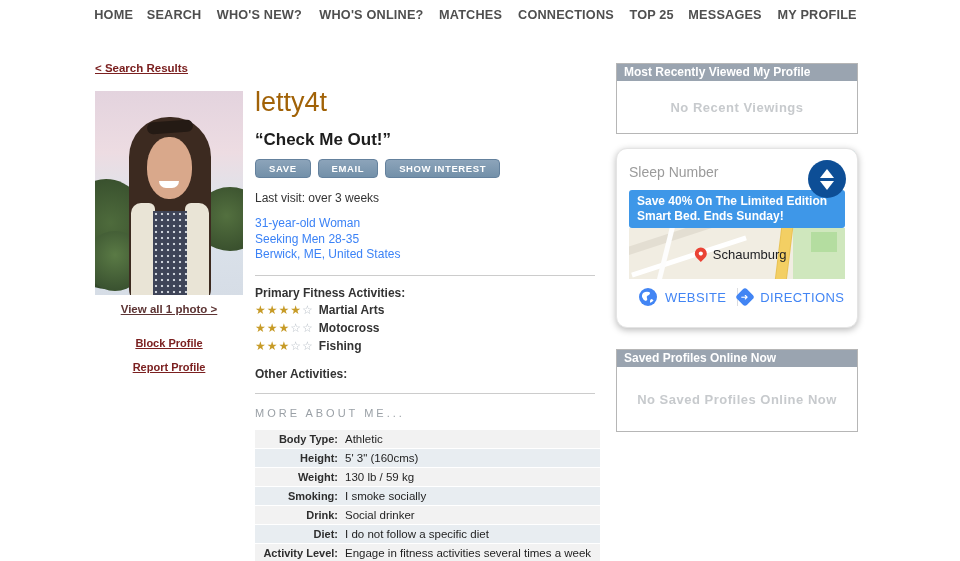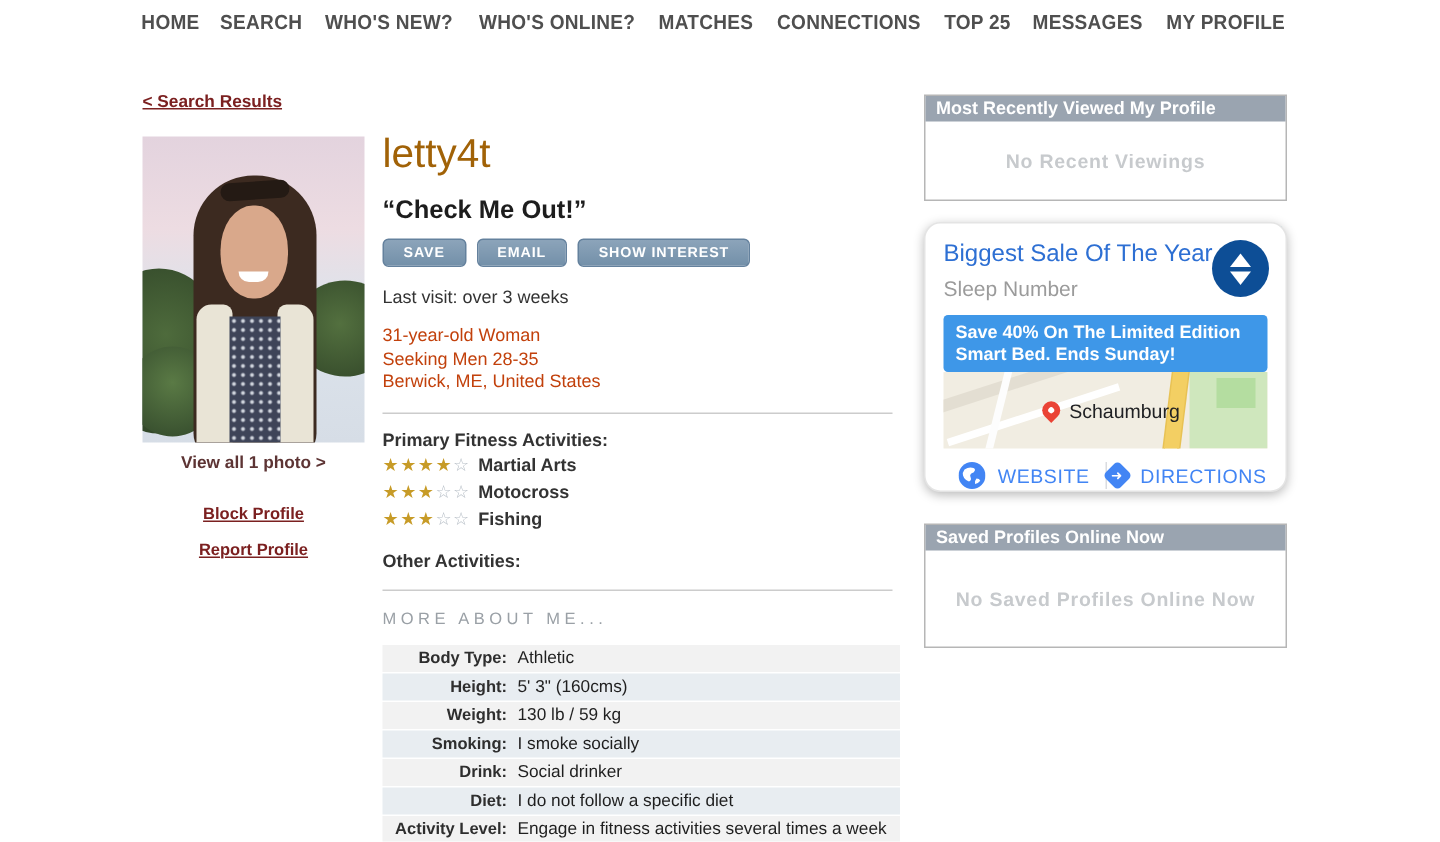--- a/index.html
+++ b/index.html
@@ -48,35 +48,35 @@
   .vest-l { position:absolute; left:36px; top:112px; width:24px; height:92px;
     border-radius:10px 6px 0 0; background:#e9e4d6; }
   .vest-r { position:absolute; left:90px; top:112px; width:24px; height:92px;
     border-radius:6px 10px 0 0; background:#e9e4d6; }
   .top-pattern { position:absolute; left:58px; top:120px; width:34px; height:84px;
     background:#3e4458;
     background-image:radial-gradient(#cdd2da 1px, transparent 1.6px);
     background-size:6px 6px; }
   .left-links { width:148px; text-align:center; }
   .view-all { display:block; margin-top:8px; font-size:11.5px; font-weight:bold;
-    color:var(--view-all); cursor:pointer; }
+    color:var(--view-all); text-decoration:underline; cursor:pointer; }
   .side-link { display:block; margin-top:22px; font-size:11px; font-weight:bold;
     color:var(--link-maroon); text-decoration:underline; cursor:pointer; }
   .side-link + .side-link { margin-top:12px; }
 
   
   .main-col { position:absolute; left:255px; top:86px; width:345px; }
   .username { font-size:27px; font-weight:400; color:#a16207; line-height:32px; }
   .headline { margin-top:12px; font-size:17px; font-weight:bold; color:#1d1d1d; }
   .btn-row { margin-top:9px; display:flex; gap:7px;align-items:center; }
   .pbtn { background:linear-gradient(180deg,#8ca4ba,#7390a9); border:1px solid var(--button-border);
     border-radius:4px; color:#fff; font-size:9.5px; font-weight:bold; letter-spacing:.6px;
     padding:3px 13px 3px; font-family:"Liberation Sans",sans-serif; cursor:pointer; }
   .last-visit { margin-top:13px; font-size:12px; color:#333; }
-  .demos { margin-top:11px; font-size:12px; color:#c2410c; line-height:15.5px; }
+  .demos { margin-top:11px; font-size:12px; color:#3b82f6; line-height:15.5px; }
   .rule { margin-top:12px; border-top:1px solid #ccc; width:340px; }
   .sec-label { margin-top:10px; font-size:12px; font-weight:bold; color:#333; }
   .act-row { margin-top:3px; font-size:12px; line-height:15px; }
   .act-row .stars { letter-spacing:1px; font-size:12px; }
   .star-f { color:var(--star-gold); }
   .star-e { color:var(--star-empty); }
   .act-name { font-weight:bold; color:#333; margin-left:5px; }
   .more-title { margin-top:13px; font-size:11px; font-weight:normal; color:#9aa0a6;
     letter-spacing:3px; }
   .about-table { margin-top:11px; width:345px; }
@@ -243,21 +243,20 @@
       <span class="sb-empty">No Recent Viewings</span>
     </div>
   </div>
 
   <div class="ad-wrap">
     <div class="ad-icons">
       <span>▷</span>
       <span>✕</span>
     </div>
     <div class="ad-card">
-      <div class="ad-title">Biggest Sale Of The Year</div>
       <div class="ad-sub">Sleep Number</div>
       <div class="ad-logo">
         <div class="tri-up"></div>
           <div class="tri-dn"></div>
       </div>
       <div class="ad-banner">
         <div>Save 40% On The Limited Edition</div>
         <div>Smart Bed. Ends Sunday!</div>
       </div>
       <div class="ad-map">

